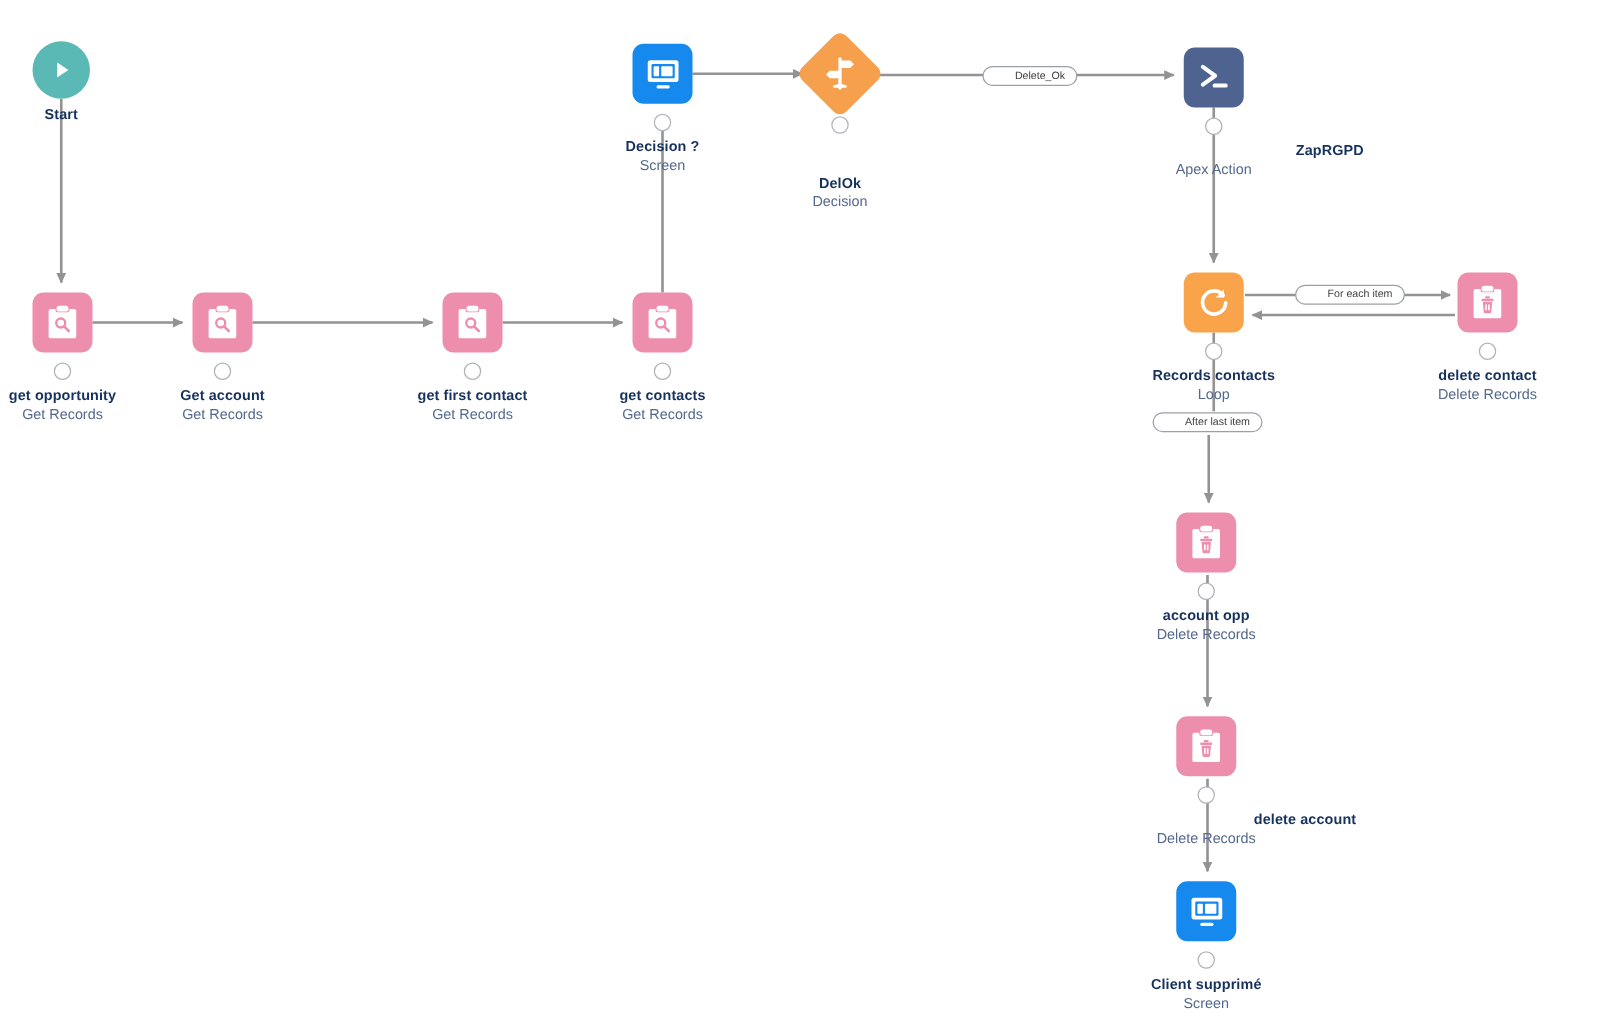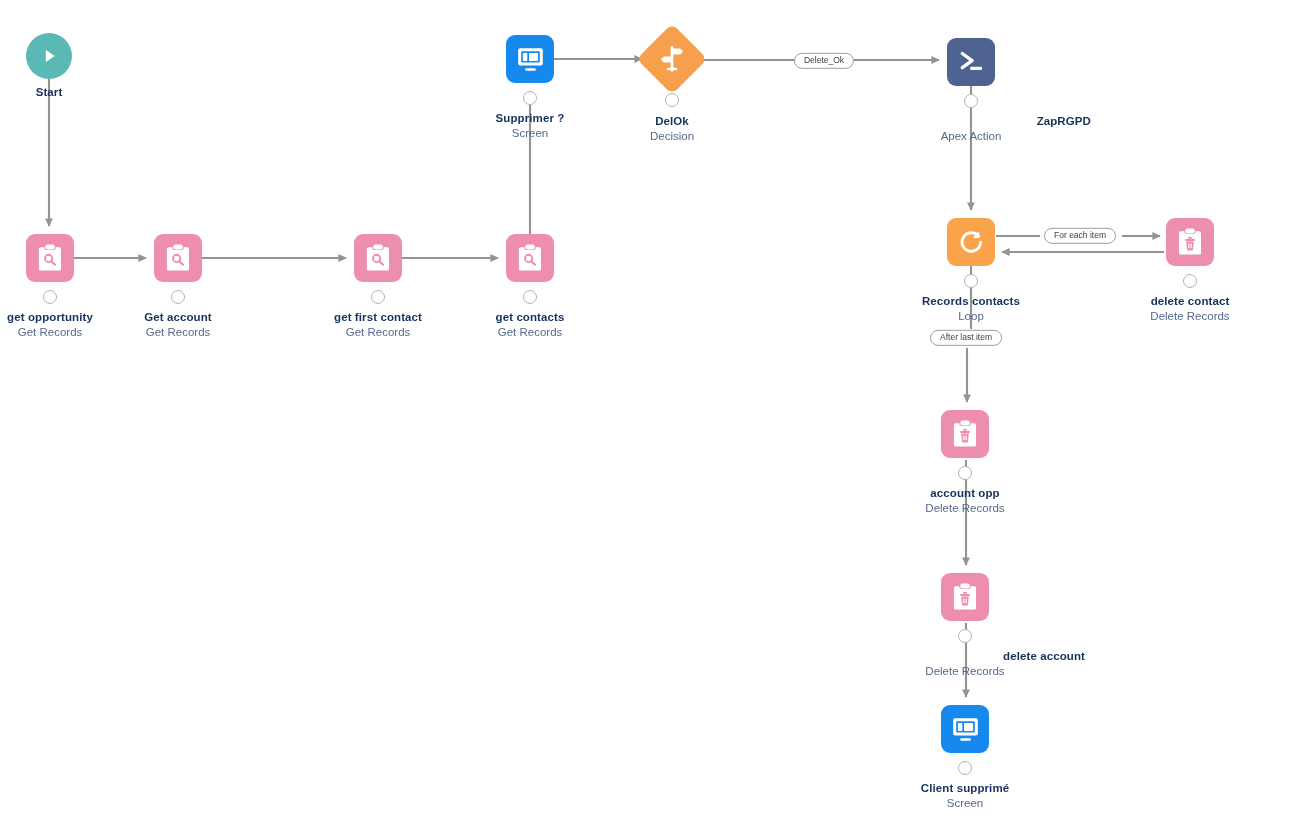--- a/index.html
+++ b/index.html
@@ -102,21 +102,21 @@
     white-space: nowrap;
   }
 
   
   .pill {
     position: absolute;
     transform: translate(-50%, -50%);
     background: #ffffff;
     border: 1px solid #9a9fa8;
     border-radius: 11px;
-    padding: 2px 9px 3px 9px;
+    padding: 2px 9px 3px 25px;
     font-size: 8.5px;
     color: #3e3e3c;
     white-space: nowrap;
     line-height: 1.1;
   }
 </style>
 </head>
 <body>
 
 <div id="canvas">
@@ -236,37 +236,37 @@
           <svg width="27" height="25" viewBox="0 0 27 25" aria-hidden="true">
             <rect x="1.2" y="1.2" width="24.6" height="17.4" rx="2.0" fill="#ffffff"></rect>
             <rect x="4.2" y="4.2" width="18.6" height="11.4" rx="1.0" fill="#1589ee"></rect>
             <rect x="5.9" y="5.9" width="4.4" height="8.0" rx="0.7" fill="#ffffff"></rect>
             <rect x="12.0" y="5.9" width="9.1" height="8.0" rx="0.7" fill="#ffffff"></rect>
             <rect x="8.2" y="21.2" width="10.6" height="2.6" rx="1.3" fill="#ffffff"></rect>
           </svg>
         </div>
         <div class="addcircle"></div>
         <div class="labels">
-          <div class="lbl-name" style="color: rgb(22, 50, 92);">Supprimer ?</div>
+          <div class="lbl-name" style="color: rgb(22, 50, 92);">Decision ?</div>
           <div class="lbl-type" style="color: rgb(84, 105, 141);">Screen</div>
         </div>
       </div>
       <div class="node decision" style="left: 672px; top: 59px;">
         <div class="shape" style="background: rgb(246, 160, 77);">
           <svg width="26" height="28" viewBox="0 0 26 28" aria-hidden="true">
             <rect x="11.7" y="1.0" width="2.6" height="25.6" rx="0.9" fill="#ffffff"></rect>
             <path d="M13.0 3.4 h8.2 l3.0 3.0 l-3.0 3.0 h-8.2 z" fill="#ffffff"></path>
             <path d="M13.0 11.6 h-8.2 l-3.0 3.0 l3.0 3.0 h8.2 z" fill="#ffffff"></path>
             <path d="M9.0 23.4 q4.0 -3.4 8.0 0 z" fill="#ffffff"></path>
             <rect x="7.6" y="23.0" width="10.8" height="2.2" rx="1.0" fill="#ffffff"></rect>
           </svg>
         </div>
         <div class="addcircle"></div>
         <div class="labels">
-          <div class="lbl-name" style="color: rgb(22, 50, 92);">DelOk</div>
+          <div class="lbl-name" style="color: rgb(22, 50, 92); margin-top: 26px;">DelOk</div>
           <div class="lbl-type" style="color: rgb(84, 105, 141);">Decision</div>
         </div>
       </div>
       <div class="node apex_action" style="left: 971px; top: 62px;">
         <div class="shape" style="background: rgb(79, 99, 145);">
           <svg width="27" height="25" viewBox="0 0 28 26" aria-hidden="true">
             <path d="M4.4 3.6 L14.6 11.0 L4.4 18.4" fill="none" stroke="#ffffff" stroke-width="3.4" stroke-linecap="round" stroke-linejoin="round"></path>
             <rect x="12.6" y="17.4" width="12.4" height="3.4" rx="1.3" fill="#ffffff"></rect>
           </svg>
         </div>

